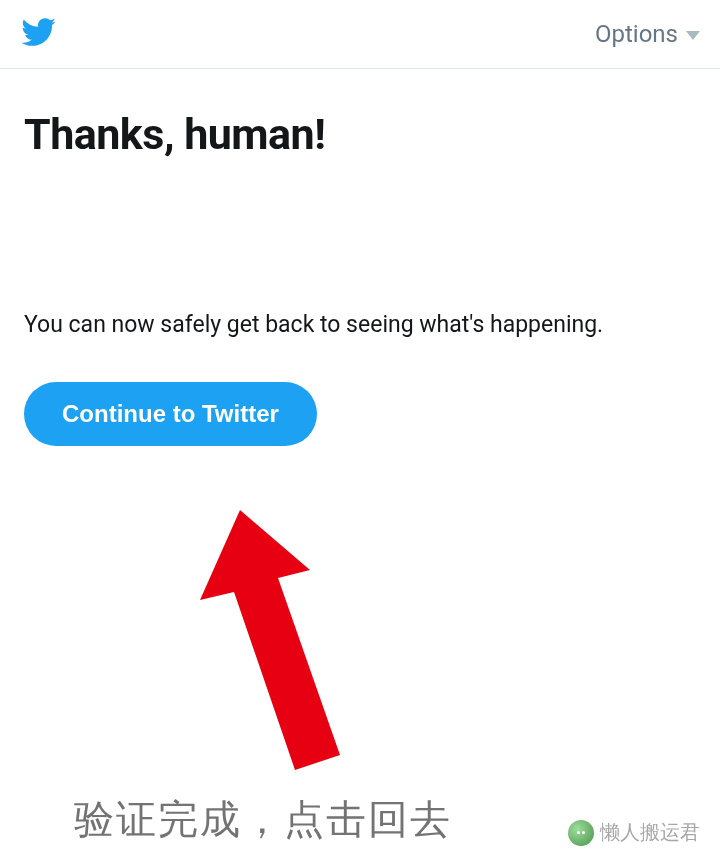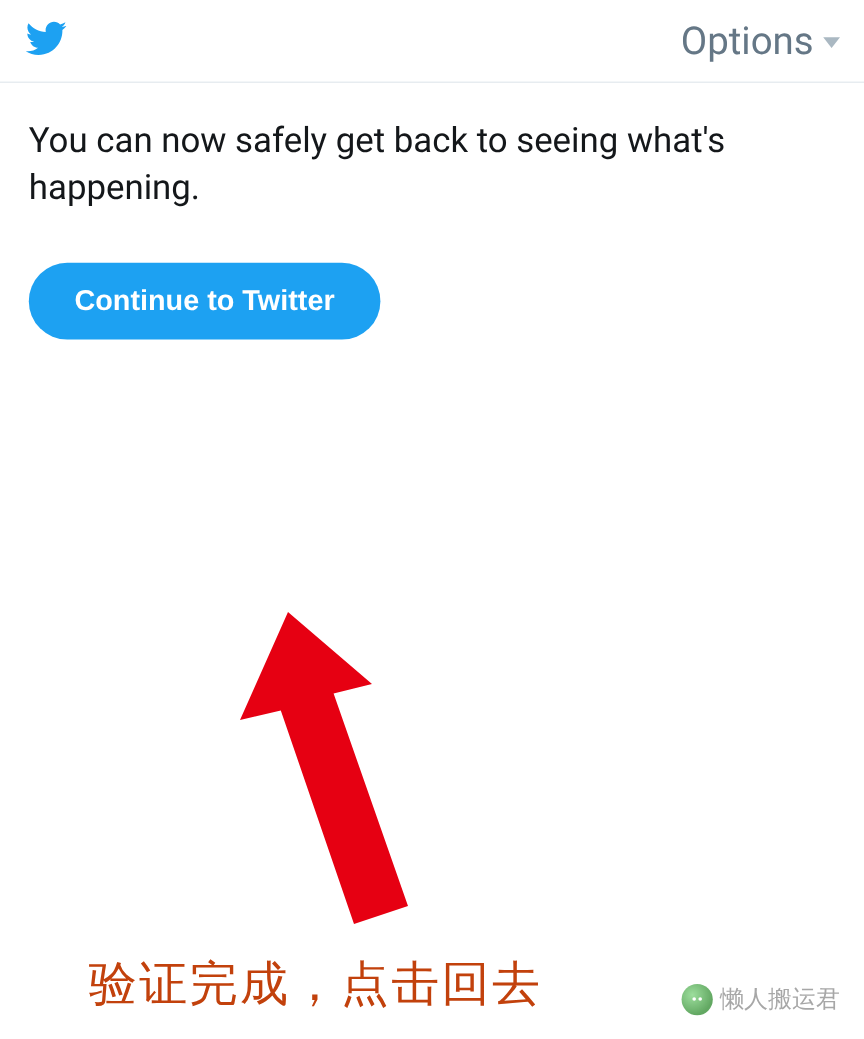--- a/index.html
+++ b/index.html
@@ -25,21 +25,21 @@
     .twitter-logo {
       width: 44px;
       height: 36px;
       color: #1da1f2;
     }
     .options-wrap {
       display: flex;
       align-items: center;
       gap: 8px;
       color: #657786;
-      font-size: 32px;
+      font-size: 24px;
       cursor: pointer;
     }
     .caret-down {
       width: 0;
       height: 0;
       border-left: 7px solid transparent;
       border-right: 7px solid transparent;
       border-top: 9px solid #aab8c2;
       margin-top: 3px;
     }
@@ -48,21 +48,21 @@
     }
     .heading {
       font-size: 43px;
       font-weight: 700;
       color: #14171a;
       margin-top: 10px;
       margin-bottom: 150px;
       letter-spacing: -0.5px;
     }
     .subtext {
-      font-size: 29px;
+      font-size: 23px;
       color: #14171a;
       line-height: 1.35;
       margin-bottom: 42px;
       font-weight: 400;
     }
     .continue-btn {
       background: #1da1f2;
       color: #fff;
       border: none;
       border-radius: 100px;
@@ -79,21 +79,21 @@
       width: 160px;
       height: 280px;
       pointer-events: none;
     }
     .chinese-caption {
       position: absolute;
       left: 74px;
       top: 792px;
       font-family: "Songti SC", "SimSun", serif;
       font-size: 40px;
-      color: #c2410c;
+      color: #737373;
       letter-spacing: 2px;
       pointer-events: none;
     }
     .watermark {
       position: absolute;
       right: 20px;
       bottom: 20px;
       display: flex;
       align-items: center;
       gap: 6px;
@@ -131,20 +131,21 @@
       <path d="M23.643 4.937c-.835.37-1.732.62-2.675.733.962-.576 1.7-1.49 2.048-2.578-.9.534-1.897.922-2.958 1.13-.85-.904-2.06-1.47-3.4-1.47-2.572 0-4.658 2.086-4.658 4.66 0 .364.042.718.12 1.06-3.873-.195-7.304-2.05-9.602-4.868-.4.69-.63 1.49-.63 2.342 0 1.616.823 3.043 2.072 3.878-.764-.025-1.482-.234-2.11-.583v.06c0 2.257 1.605 4.14 3.737 4.568-.392.106-.803.162-1.227.162-.3 0-.593-.028-.877-.082.593 1.85 2.313 3.198 4.352 3.234-1.595 1.25-3.604 1.995-5.786 1.995-.376 0-.747-.022-1.112-.065 2.062 1.323 4.51 2.093 7.14 2.093 8.57 0 13.255-7.098 13.255-13.254 0-.2-.005-.402-.014-.602.91-.658 1.7-1.477 2.323-2.41z"></path>
     </svg>
   </div>
   <div class="options-wrap">
     <span>Options</span>
     <span class="caret-down"></span>
   </div>
 </div>
 
 <div class="content">
+  <h1 class="heading">Thanks, human!</h1>
   <p class="subtext">You can now safely get back to seeing what's happening.</p>
   <button class="continue-btn">Continue to Twitter</button>
 </div>
 
 <svg class="arrow-annotation" viewBox="0 0 160 280">
   <polygon points="40,0 110,60 78,68 140,245 95,260 34,82 0,90" fill="#e60012"></polygon>
 </svg>
 
 <div class="chinese-caption">验证完成，点击回去</div>
 

